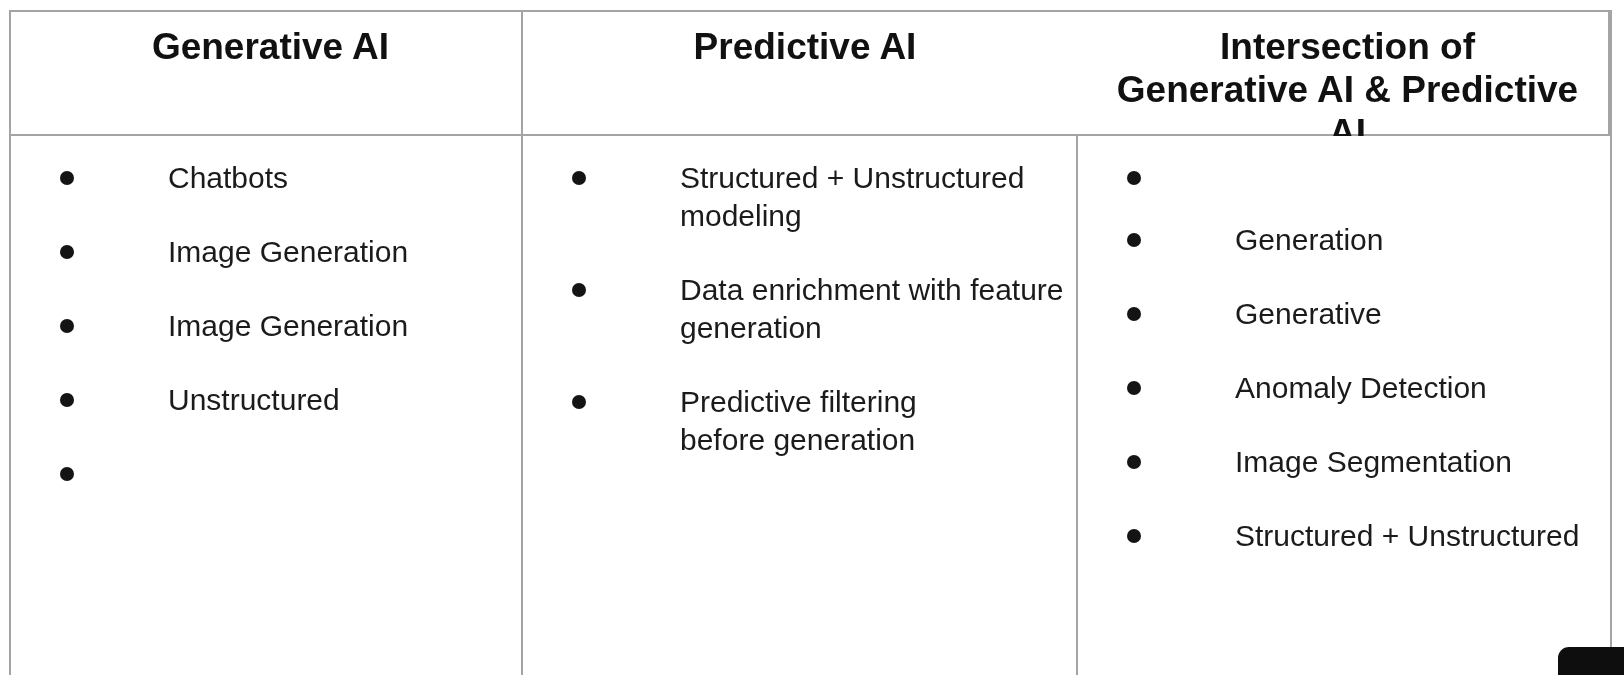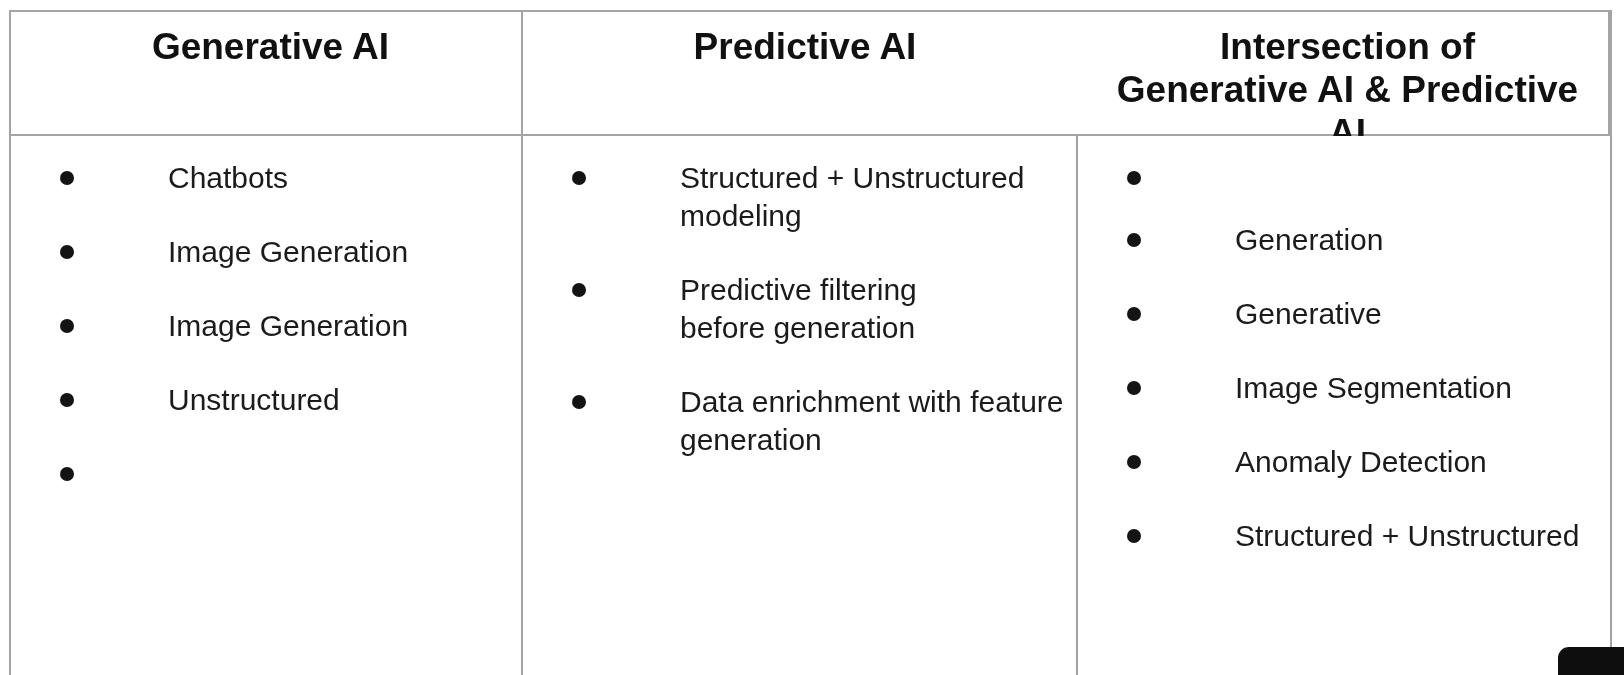--- a/index.html
+++ b/index.html
@@ -135,51 +135,51 @@
 
   <div class="cell body divider-right">
     <ul class="bullets">
       <li>
         <span class="bullet-dot"></span>
         <span class="bullet-text">Structured + Unstructured
 modeling</span>
       </li>
       <li>
         <span class="bullet-dot"></span>
-        <span class="bullet-text">Predictive filtering
-before generation</span>
+        <span class="bullet-text">Data enrichment with feature
+generation</span>
       </li>
       <li>
         <span class="bullet-dot"></span>
-        <span class="bullet-text">Data enrichment with feature
-generation</span>
+        <span class="bullet-text">Predictive filtering
+before generation</span>
       </li>
     </ul>
   </div>
 
   <div class="cell body">
     <ul class="bullets">
       <li>
         <span class="bullet-dot"></span>
       </li>
       <li>
         <span class="bullet-dot"></span>
         <span class="bullet-text">Generation</span>
       </li>
       <li>
         <span class="bullet-dot"></span>
         <span class="bullet-text">Generative</span>
       </li>
       <li>
         <span class="bullet-dot"></span>
-        <span class="bullet-text">Image Segmentation</span>
+        <span class="bullet-text">Anomaly Detection</span>
       </li>
       <li>
         <span class="bullet-dot"></span>
-        <span class="bullet-text">Anomaly Detection</span>
+        <span class="bullet-text">Image Segmentation</span>
       </li>
       <li>
         <span class="bullet-dot"></span>
         <span class="bullet-text">Structured + Unstructured</span>
       </li>
     </ul>
   </div>
 
 </div>
 

